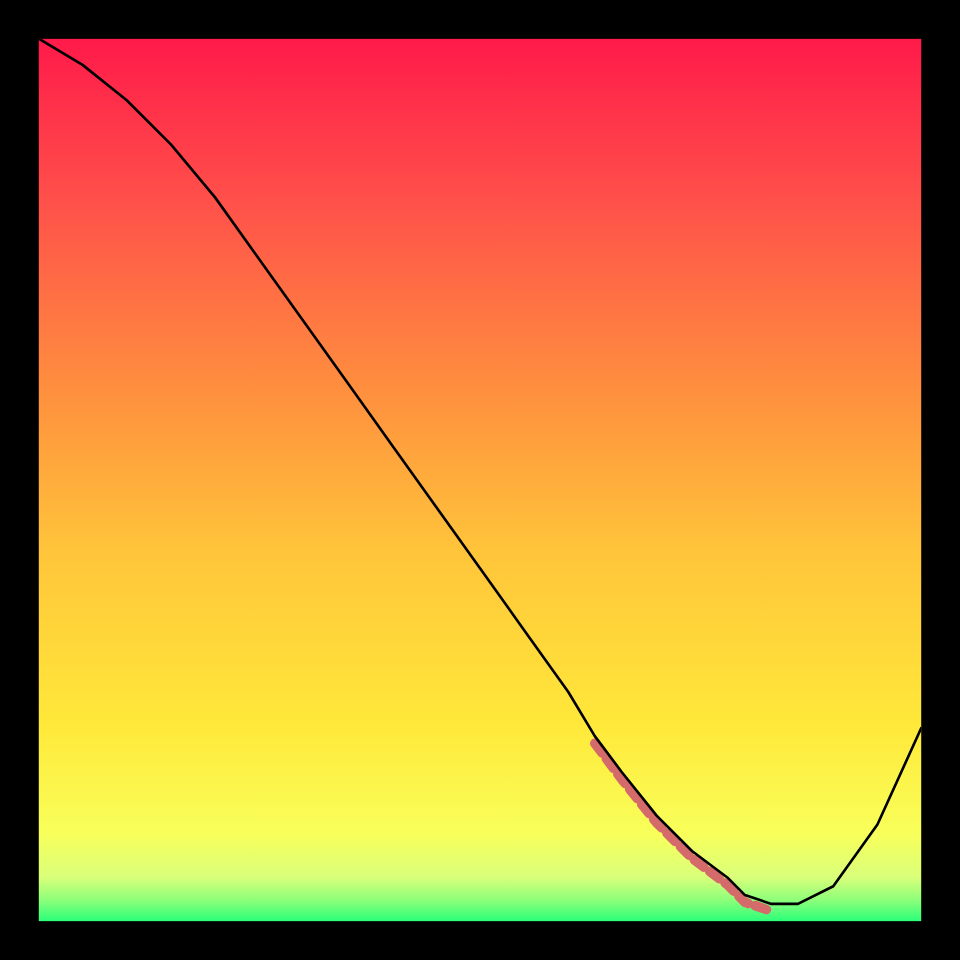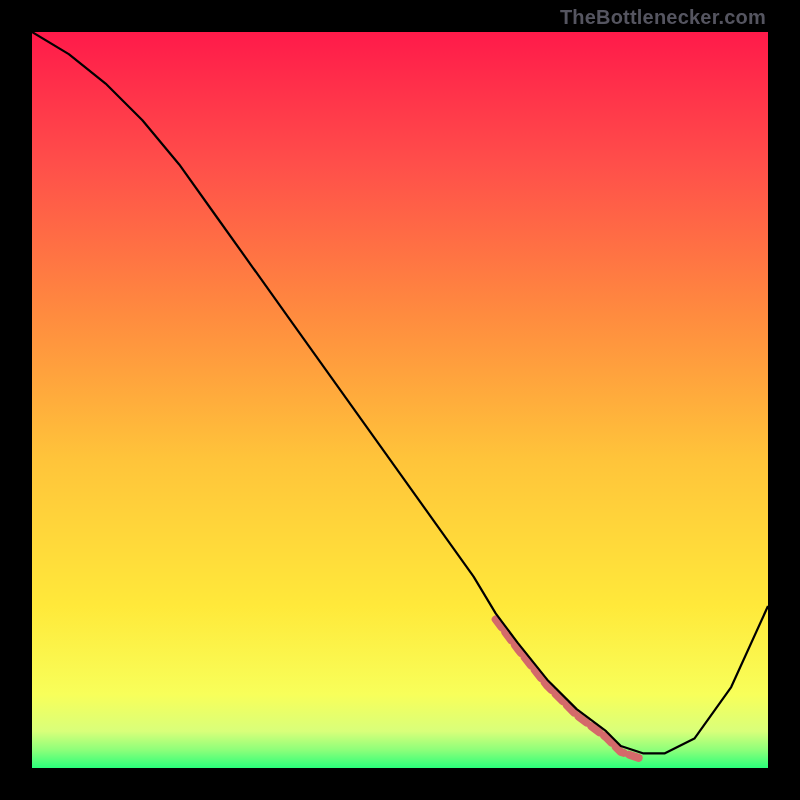--- a/index.html
+++ b/index.html
@@ -67,14 +67,13 @@
             <stop offset="100%" stop-color="#2aff7a"></stop>
           </linearGradient>
       </defs>
       <rect x="0" y="0" width="736" height="736" fill="url(#bg-grad)"></rect>
     </svg>
     <svg class="line-svg" viewBox="0 0 736 736" preserveAspectRatio="none">
       <path id="plateau-path" fill="none" stroke="#d46a6a" stroke-width="8" stroke-linecap="round" stroke-linejoin="round" d="M 463.68 587.44 L 485.76000000000005 616.88 L 515.1999999999999 653.6800000000001 L 544.64 683.12 L 574.08 705.2 L 588.8000000000001 719.92 L 610.88 727.28 " stroke-dasharray="10 6"></path>
       <path id="curve-path" fill="none" stroke="#000000" stroke-width="2.2" stroke-linejoin="round" d="M 0 0 L 36.800000000000004 22.08000000000004 L 73.60000000000001 51.51999999999998 L 110.39999999999999 88.32000000000005 L 147.20000000000002 132.48000000000002 L 184 184 L 220.79999999999998 235.51999999999998 L 257.59999999999997 287.04 L 294.40000000000003 338.55999999999995 L 331.2 390.08000000000004 L 368 441.59999999999997 L 404.8 493.12 L 441.59999999999997 544.64 L 463.68 581.44 L 485.76000000000005 610.88 L 515.1999999999999 647.6800000000001 L 544.64 677.12 L 574.08 699.2 L 588.8000000000001 713.92 L 610.88 721.28 L 632.96 721.28 L 662.4 706.56 L 699.1999999999999 655.04 L 736 574.08 "></path>
     </svg>
   </div>
-  <div class="title">TheBottlenecker.com</div>
 </div>
 
 </body></html>

